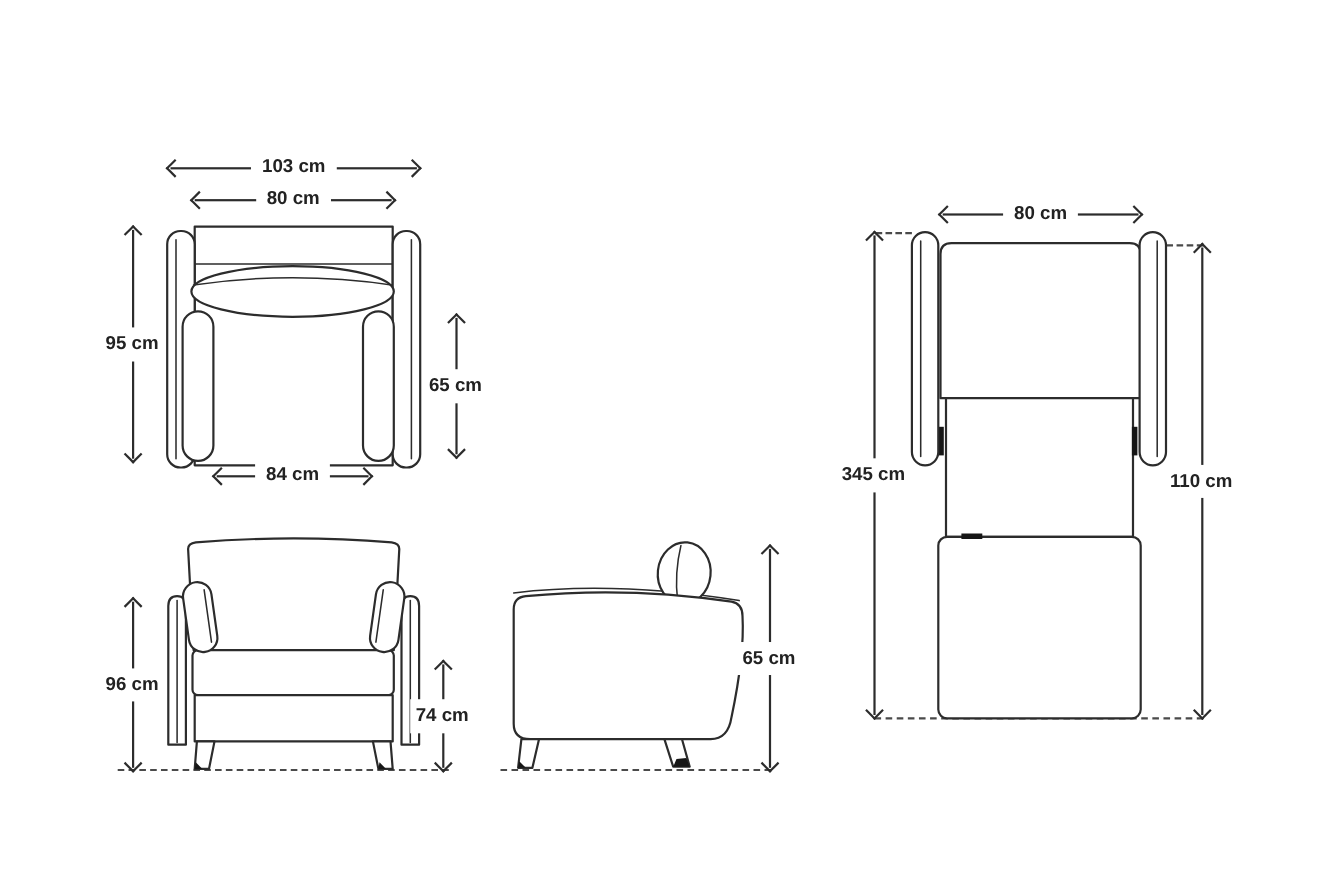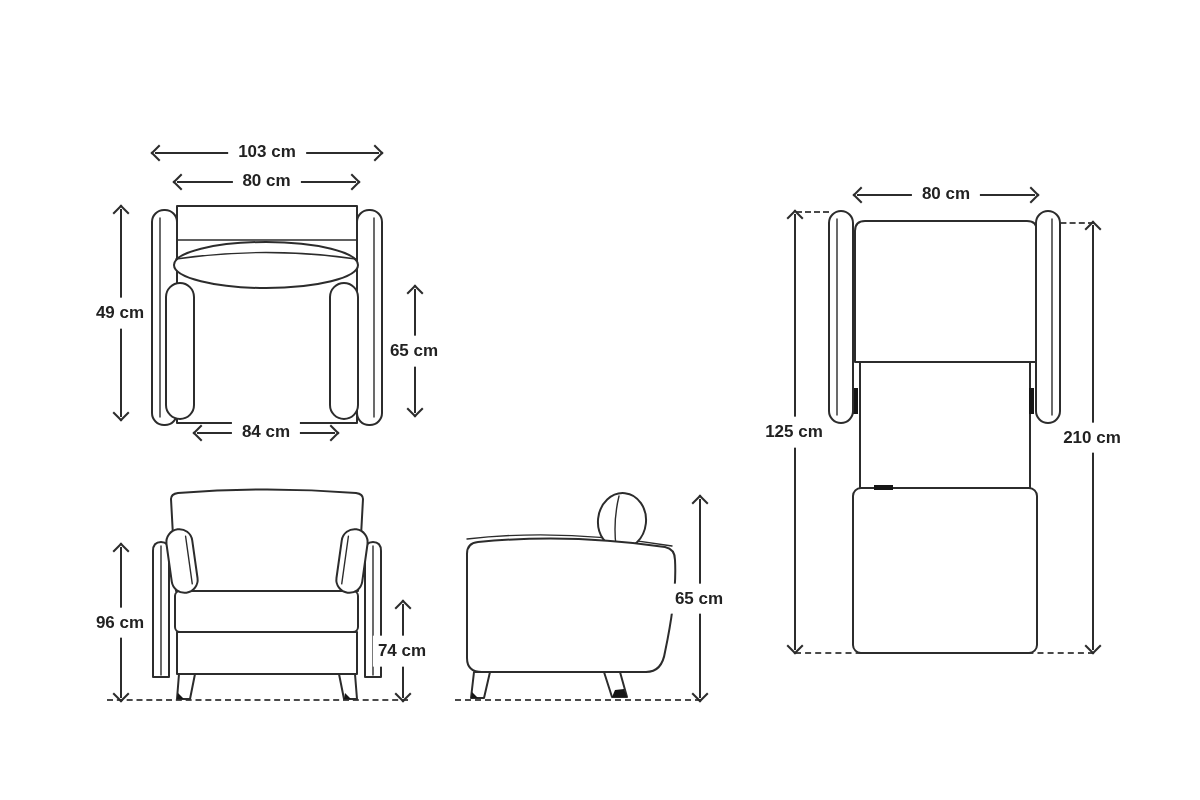--- a/index.html
+++ b/index.html
@@ -116,21 +116,21 @@
   <div class="dim dim-h" style="left:175px;top:142px;width:183px;">
     <span class="dline-h"></span>
     <span class="chev chev-left"></span>
     <span class="chev chev-right"></span>
     <span class="dim-label">80 cm</span>
   </div>
   <div class="dim dim-v" style="left:121px;top:167px;height:212px;">
     <span class="dline-v"></span>
     <span class="chev chev-up"></span>
     <span class="chev chev-down"></span>
-    <span class="dim-label">49 cm</span>
+    <span class="dim-label">95 cm</span>
   </div>
   <div class="dim dim-v" style="left:415px;top:247px;height:128px;">
     <span class="dline-v"></span>
     <span class="chev chev-up"></span>
     <span class="chev chev-down"></span>
     <span class="dim-label">65 cm</span>
   </div>
   <div class="dim dim-h" style="left:195px;top:393px;width:142px;">
     <span class="dline-h"></span>
     <span class="chev chev-left"></span>
@@ -161,22 +161,22 @@
   <div class="dim dim-h" style="left:855px;top:155px;width:182px;">
     <span class="dline-h"></span>
     <span class="chev chev-left"></span>
     <span class="chev chev-right"></span>
     <span class="dim-label">80 cm</span>
   </div>
   <div class="dim dim-v" style="left:795px;top:172px;height:440px;">
     <span class="dline-v"></span>
     <span class="chev chev-up"></span>
     <span class="chev chev-down"></span>
-    <span class="dim-label">125 cm</span>
+    <span class="dim-label">345 cm</span>
   </div>
   <div class="dim dim-v" style="left:1093px;top:183px;height:429px;">
     <span class="dline-v"></span>
     <span class="chev chev-up"></span>
     <span class="chev chev-down"></span>
-    <span class="dim-label">210 cm</span>
+    <span class="dim-label">110 cm</span>
   </div>
 
 </div>
 
 </body></html>

